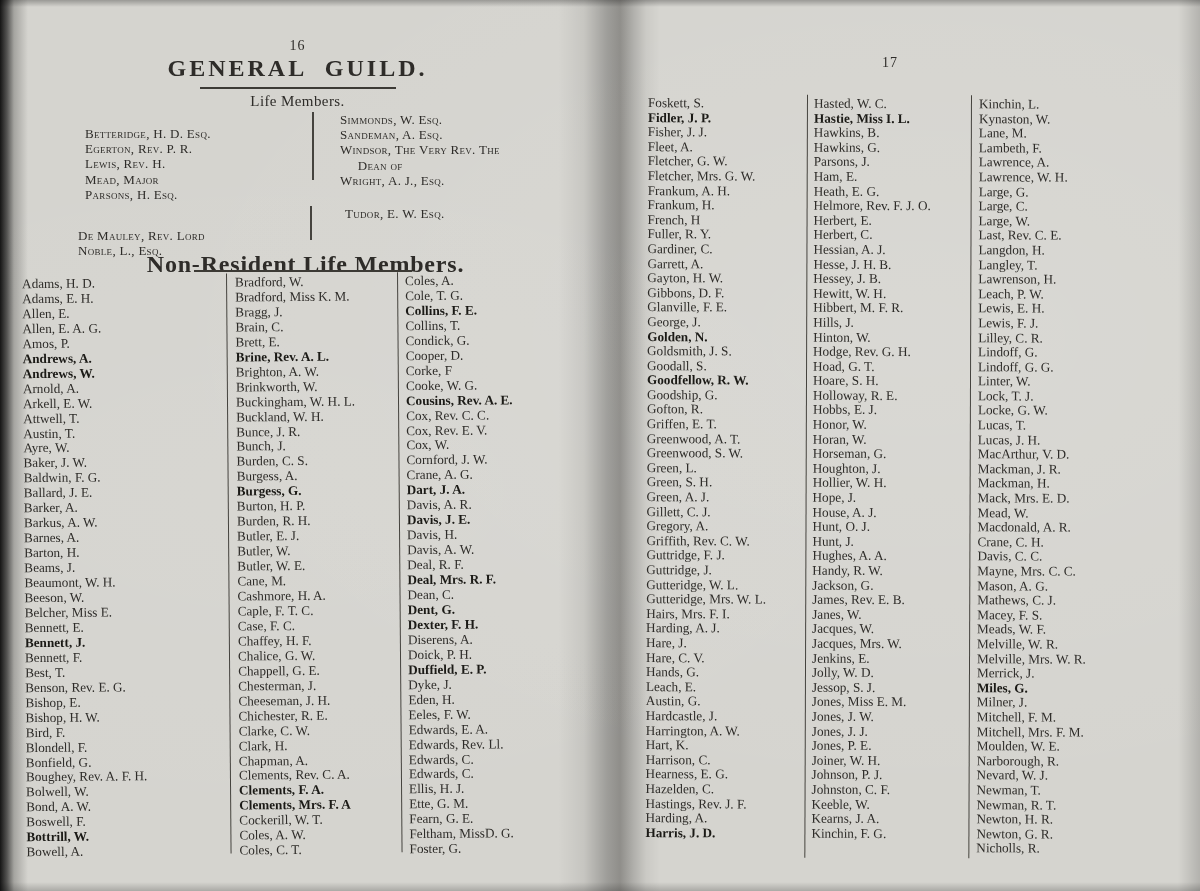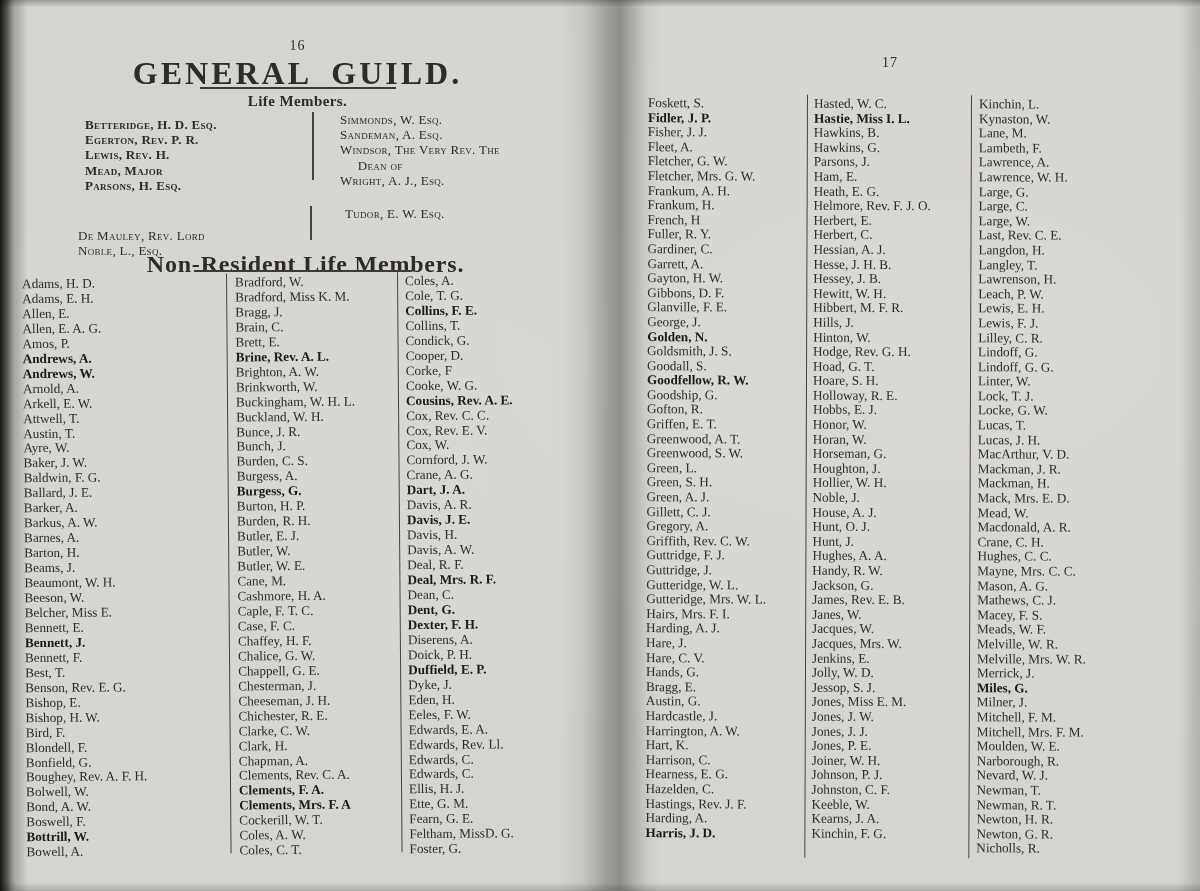--- a/index.html
+++ b/index.html
@@ -16,25 +16,25 @@
       linear-gradient(90deg, rgba(0,0,0,0) 1178px, rgba(0,0,0,.16) 1200px),
       radial-gradient(ellipse at 75% 38%, rgba(255,255,255,.10), rgba(0,0,0,0) 62%),
       radial-gradient(ellipse at 22% 55%, rgba(255,255,255,.05), rgba(0,0,0,0) 55%);
     padding-left: 24px;
   }
   .page{position:absolute;top:0;height:891px;}
   .page-left{left:0;width:600px;}
   .page-right{left:600px;width:600px;}
   .pagenum{position:absolute;left:0;width:595px;text-align:center;font-size:14px;letter-spacing:1px;}
   .title{position:absolute;left:0;width:595px;text-align:center;margin:0;
-         font-size:32px;font-weight:bold;letter-spacing:3px;word-spacing:10px;}
+         font-size:24px;font-weight:bold;letter-spacing:3px;word-spacing:10px;}
   .hrule{position:absolute;background:#3c3a35;height:2px;}
   .vrule{position:absolute;background:#45433e;width:1.5px;}
   .sect{position:absolute;left:0;width:595px;text-align:center;margin:0;
-        font-size:15px;font-weight:bold;letter-spacing:.4px;}
+        font-size:15px;font-weight:normal;letter-spacing:.4px;}
   .lm-col{position:absolute;font-size:13px;line-height:15.2px;}
   .lm-col .entry{font-variant:small-caps;letter-spacing:.3px;white-space:pre;}
   .nr-head{position:absolute;left:0;width:595px;text-align:center;margin:8px;
            font-size:24px;font-weight:bold;letter-spacing:.8px;}
   .cols{position:absolute;display:flex;align-items:stretch;}
   .col{box-sizing:border-box;padding-top:2px;}
   .col .entry{font-size:13.2px;white-space:pre;overflow:visible;}
   .page-left .col .entry{line-height:14.95px;}
   .page-right .col .entry{line-height:14.6px;}
   .entry.bold{font-weight:bold;color:#1b1a16;}
@@ -49,21 +49,21 @@
 <body>
 
 <div class="scan">
 
   <div class="page page-left">
     <div class="pagenum" style="top:38px;">16</div>
     <h1 class="title" style="top:55px;">GENERAL GUILD.</h1>
     <div class="hrule" style="top:87px;left:200px;width:196px;"></div>
 
     <h2 class="sect" style="top:93px;">Life Members.</h2>
-    <div class="lm-col" style="top:117px;left:85px;font-weight:bold;">
+    <div class="lm-col" style="top:126px;left:85px;">
         <div class="entry">Betteridge, H. D. Esq.</div>
         <div class="entry">Egerton, Rev. P. R.</div>
         <div class="entry">Lewis, Rev. H.</div>
         <div class="entry">Mead, Major</div>
         <div class="entry">Parsons, H. Esq.</div>
       </div>
     <div class="vrule" style="top:112px;left:312px;height:68px;"></div>
     <div class="lm-col" style="top:112px;left:340px;">
         <div class="entry">Simmonds, W. Esq.</div>
         <div class="entry">Sandeman, A. Esq.</div>
@@ -249,21 +249,21 @@
           <div class="entry">Griffith, Rev. C. W.</div>
           <div class="entry">Guttridge, F. J.</div>
           <div class="entry">Guttridge, J.</div>
           <div class="entry">Gutteridge, W. L.</div>
           <div class="entry">Gutteridge, Mrs. W. L.</div>
           <div class="entry">Hairs, Mrs. F. I.</div>
           <div class="entry">Harding, A. J.</div>
           <div class="entry">Hare, J.</div>
           <div class="entry">Hare, C. V.</div>
           <div class="entry">Hands, G.</div>
-          <div class="entry">Bragg, E.</div>
+          <div class="entry">Leach, E.</div>
           <div class="entry">Austin, G.</div>
           <div class="entry">Hardcastle, J.</div>
           <div class="entry">Harrington, A. W.</div>
           <div class="entry">Hart, K.</div>
           <div class="entry">Harrison, C.</div>
           <div class="entry">Hearness, E. G.</div>
           <div class="entry">Hazelden, C.</div>
           <div class="entry">Hastings, Rev. J. F.</div>
           <div class="entry">Harding, A.</div>
           <div class="entry bold">Harris, J. D.</div>
@@ -289,21 +289,21 @@
           <div class="entry">Hodge, Rev. G. H.</div>
           <div class="entry">Hoad, G. T.</div>
           <div class="entry">Hoare, S. H.</div>
           <div class="entry">Holloway, R. E.</div>
           <div class="entry">Hobbs, E. J.</div>
           <div class="entry">Honor, W.</div>
           <div class="entry">Horan, W.</div>
           <div class="entry">Horseman, G.</div>
           <div class="entry">Houghton, J.</div>
           <div class="entry">Hollier, W. H.</div>
-          <div class="entry">Noble, J.</div>
+          <div class="entry">Hope, J.</div>
           <div class="entry">House, A. J.</div>
           <div class="entry">Hunt, O. J.</div>
           <div class="entry">Hunt, J.</div>
           <div class="entry">Hughes, A. A.</div>
           <div class="entry">Handy, R. W.</div>
           <div class="entry">Jackson, G.</div>
           <div class="entry">James, Rev. E. B.</div>
           <div class="entry">Janes, W.</div>
           <div class="entry">Jacques, W.</div>
           <div class="entry">Jacques, Mrs. W.</div>
@@ -346,21 +346,21 @@
           <div class="entry">Locke, G. W.</div>
           <div class="entry">Lucas, T.</div>
           <div class="entry">Lucas, J. H.</div>
           <div class="entry">MacArthur, V. D.</div>
           <div class="entry">Mackman, J. R.</div>
           <div class="entry">Mackman, H.</div>
           <div class="entry">Mack, Mrs. E. D.</div>
           <div class="entry">Mead, W.</div>
           <div class="entry">Macdonald, A. R.</div>
           <div class="entry">Crane, C. H.</div>
-          <div class="entry">Hughes, C. C.</div>
+          <div class="entry">Davis, C. C.</div>
           <div class="entry">Mayne, Mrs. C. C.</div>
           <div class="entry">Mason, A. G.</div>
           <div class="entry">Mathews, C. J.</div>
           <div class="entry">Macey, F. S.</div>
           <div class="entry">Meads, W. F.</div>
           <div class="entry">Melville, W. R.</div>
           <div class="entry">Melville, Mrs. W. R.</div>
           <div class="entry">Merrick, J.</div>
           <div class="entry bold">Miles, G.</div>
           <div class="entry">Milner, J.</div>

